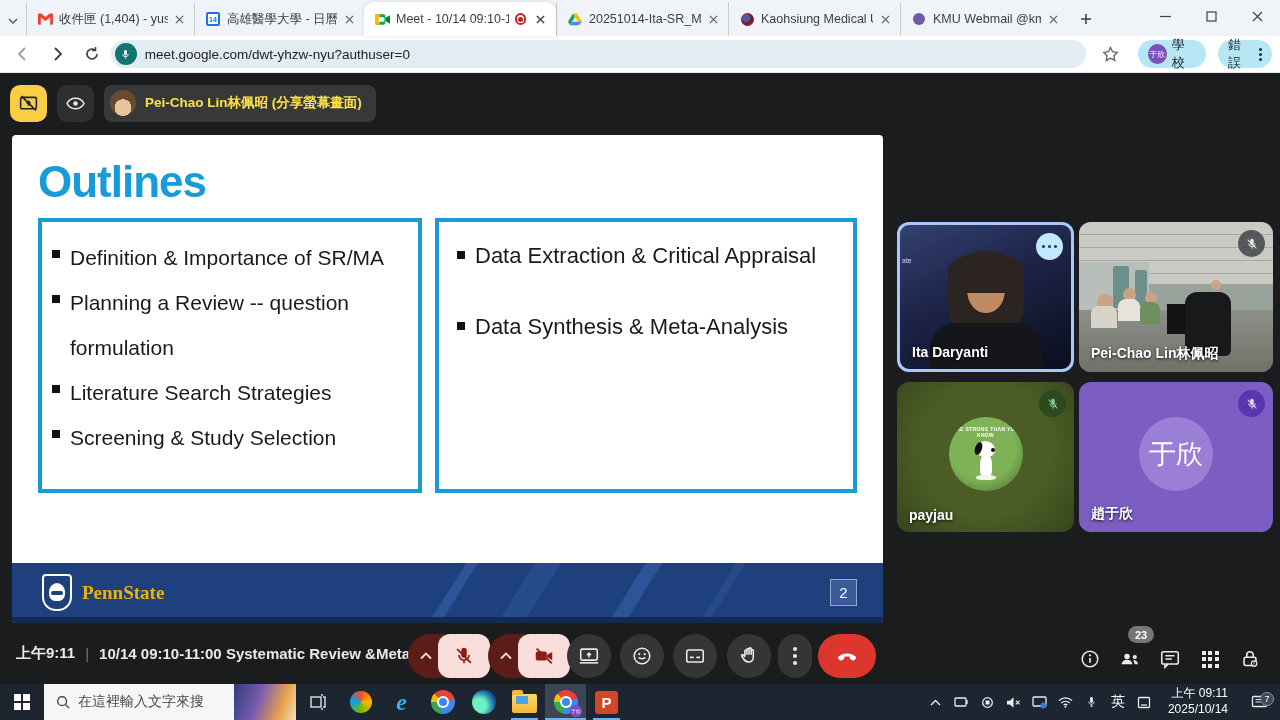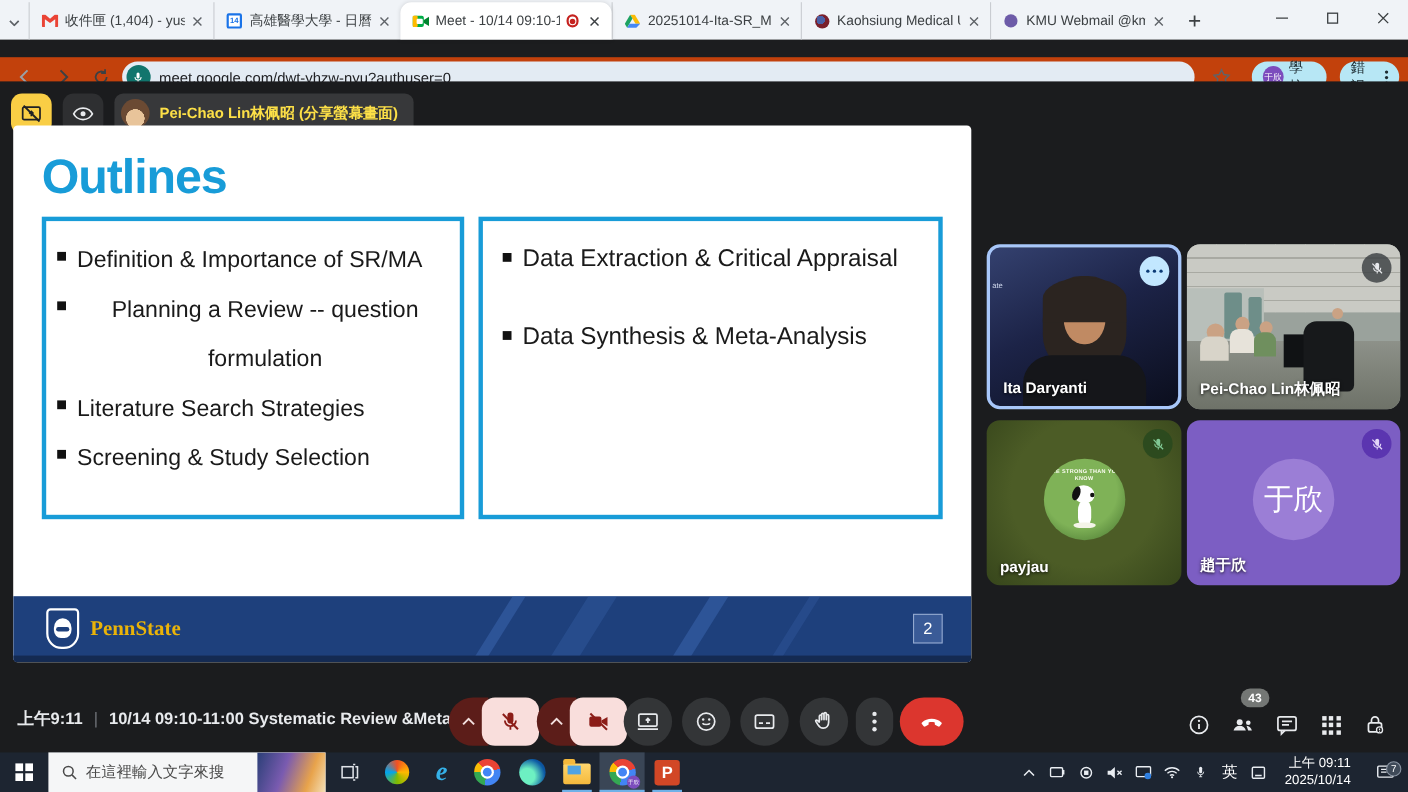--- a/index.html
+++ b/index.html
@@ -16,21 +16,21 @@
   .tab .title { white-space:nowrap; overflow:hidden; max-width:112px; }
   .tab.active .title { max-width:118px; }
   .tab .close { width:16px; height:16px; display:flex; align-items:center; justify-content:center; border-radius:50%; }
   .favicon { width:16px; height:16px; flex:0 0 16px; display:flex; align-items:center; justify-content:center; }
   .rec-dot { width:12px; height:12px; border:2px solid #c5221f; border-radius:50%; display:flex; align-items:center; justify-content:center; }
   .rec-dot i { width:5px; height:5px; background:#c5221f; border-radius:50%; }
   .newtab { width:28px; height:28px; margin:0 0 3px 4px; display:flex; align-items:center; justify-content:center; border-radius:50%; }
   #wincontrols { position:absolute; right:0; top:0; height:32px; display:flex; }
   #wincontrols .wc { width:46px; height:32px; display:flex; align-items:center; justify-content:center; }
 
-  #toolbar { position:absolute; top:36px; left:0; width:1280px; height:37px; background:#c2410c; border-bottom:1px solid #e2e5e9; display:flex; align-items:center; padding:0 8px; gap:4px;margin-top:16px; }
+  #toolbar { position:absolute; top:36px; left:0; width:1280px; height:37px; background:#ffffff; border-bottom:1px solid #e2e5e9; display:flex; align-items:center; padding:0 8px; gap:4px; }
   .navbtn { width:32px; height:32px; display:flex; align-items:center; justify-content:center; border-radius:50%; }
   #omnibox { height:28px; flex:0 0 975px; background:#e3ebf3; border-radius:14px; display:flex; align-items:center; gap:8px; padding:0 12px 0 4px; }
   #omni-mic { width:22px; height:22px; border-radius:50%; background:#11756d; display:flex; align-items:center; justify-content:center; }
   #omni-url { font-size:13.5px; color:#202124; }
   #bk-star { margin-left:6px; }
   .cyan-pill { height:28px; background:#b7e7f5; border-radius:14px; display:flex; align-items:center; gap:5px; padding:0 10px; margin-left:8px; font-size:13px; color:#1c2b31; }
   .mini-avatar { width:20px; height:20px; border-radius:50%; background:#7c4dbd; color:#fff; font-size:8px; display:flex; align-items:center; justify-content:center; }
   .vdots { display:inline-flex; flex-direction:column; gap:2px; margin-left:2px; }
   .vdots i { width:3px; height:3px; border-radius:50%; background:#1c2b31; }
 
@@ -38,21 +38,21 @@
   #meet { position:absolute; top:74px; left:0; width:1280px; height:610px; background:#1b1c1e; }
   #banner { position:absolute; top:10px; left:10px; height:38px; display:flex; gap:10px; align-items:center; }
   .sq-btn { width:37px; height:37px; border-radius:10px; display:flex; align-items:center; justify-content:center; }
   #btn-present-off { background:#f9ce45; }
   #btn-eye { background:#2e2f31; }
   #presenter-pill { height:37px; background:#37383a; border-radius:8px; display:flex; align-items:center; gap:9px; padding:0 14px 0 6px; }
   #presenter-pill .pav { width:26px; height:26px; border-radius:50%; background:radial-gradient(circle at 50% 68%, #e8c49a 0 38%, #6b4a33 39% 100%); }
   #presenter-pill .pname { color:#fde047; font-size:13.5px; font-weight:700; }
 
   
-  #slide { position:absolute; left:12px; top:40px; width:871px; height:488px; background:#fff; border-radius:4px; overflow:hidden;text-align:center; }
+  #slide { position:absolute; left:12px; top:61px; width:871px; height:488px; background:#fff; border-radius:4px; overflow:hidden; }
   #slide-title { position:absolute; left:26px; top:22px; font-size:44px; font-weight:700; color:#189cd8; letter-spacing:-1px; }
   .outline-box { position:absolute; top:83px; border:4px solid #189cd8; background:#fff; }
   #box-left { left:26px; width:384px; height:275px; padding:14px 6px 0 10px; }
   #box-right { left:423px; width:422px; height:275px; padding:20px 6px 0 18px; }
   .li { display:flex; gap:10px; color:#1a1a1a; }
   .li .sq { flex:0 0 8px; width:8px; height:8px; background:#111; margin-top:14px; }
   #box-left .li { font-size:21px; }
   #box-left .li .txt { line-height:2.14; }
   #box-right .li { font-size:22px; margin-bottom:43px; }
   #box-right .li .sq { margin-top:9px; }
@@ -535,21 +535,21 @@
           <i></i>
           <i></i>
         </span>
     </span>
     <span id="btn-end" style="left:818px;">
       <svg width="24" height="24" viewBox="0 0 24 24">
           <path d="M12 9.5c-3.4 0-6.5 1.2-8.8 3.3-.4.4-.5 1-.1 1.4l1.6 2c.3.4.9.5 1.3.3l2.6-1.3c.4-.2.6-.6.6-1v-1.4c1.8-.5 3.8-.5 5.6 0v1.4c0 .4.2.8.6 1l2.6 1.3c.4.2 1 .1 1.3-.3l1.6-2c.4-.4.3-1-.1-1.4-2.3-2.1-5.4-3.3-8.8-3.3z" fill="#fff"></path>
         </svg>
     </span>
 
-    <span id="people-badge">43</span>
+    <span id="people-badge">23</span>
     <span class="cb-right" style="left:1077px;">
       <svg width="22" height="22" viewBox="0 0 24 24">
           <circle cx="12" cy="12" r="8.5" fill="none" stroke="#e8eaed" stroke-width="1.7"></circle>
           <path d="M12 11v5" stroke="#e8eaed" stroke-width="1.8"></path>
           <circle cx="12" cy="8" r="1.2" fill="#e8eaed"></circle>
         </svg>
     </span>
     <span class="cb-right" style="left:1117px;">
       <svg width="24" height="24" viewBox="0 0 24 24" fill="#e8eaed">
           <circle cx="9" cy="9.5" r="2.7"></circle>

